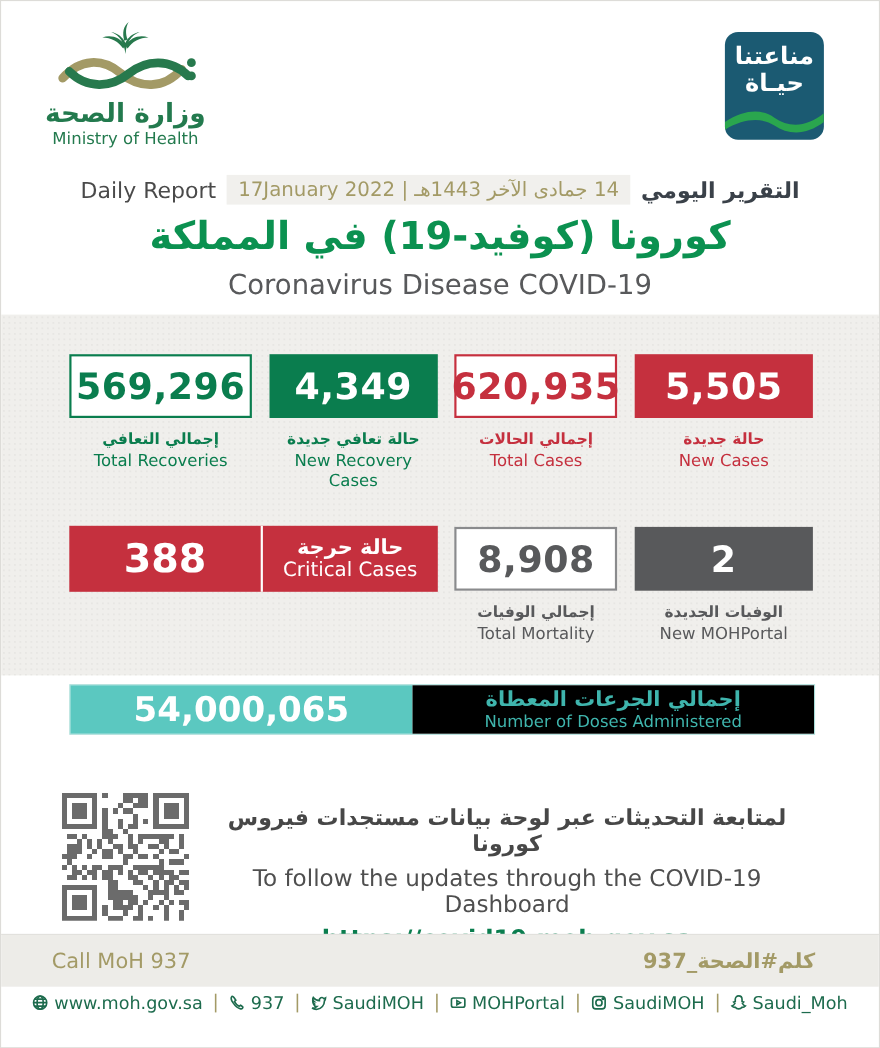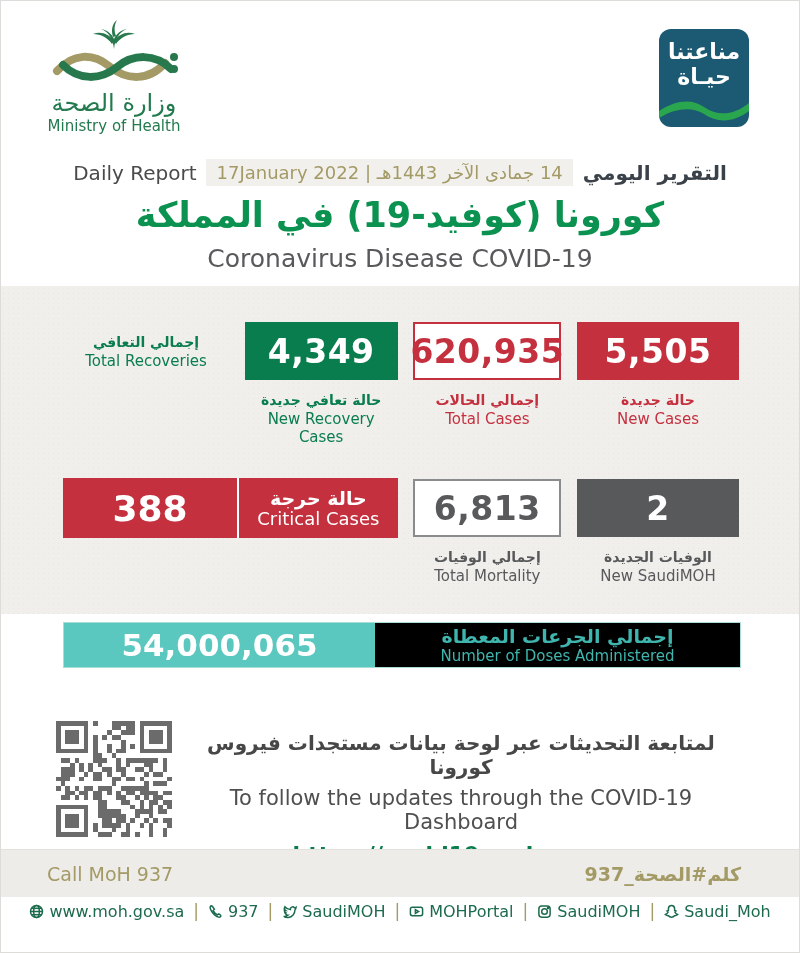--- a/index.html
+++ b/index.html
@@ -22,21 +22,21 @@
     position:relative;
     width:800px;height:953px;
     background:#fff;
     border:1px solid #dddcd8;
     overflow:hidden;
   }
 
   
   .logo-block{position:absolute;top:18px;left:28px;width:170px;text-align:center;}
   .logo-art{width:150px;height:72px;margin:0 auto;display:block;}
-  .logo-ar{color:#237a4e;font-size:24px;font-weight:400;line-height:1.05;direction:rtl;}
+  .logo-ar{color:#237a4e;font-size:24px;font-weight:700;line-height:1.05;direction:rtl;}
   .logo-en{color:#237a4e;font-size:15px;margin-top:1px;}
 
   .badge{
     position:absolute;top:28px;right:50px;width:90px;height:98px;
     background:var(--badge);border-radius:12px;overflow:hidden;
     display:flex;flex-direction:column;align-items:center;justify-content:flex-start;
     padding-top:10px;
   }
   .badge .b1,.badge .b2{color:#fff;font-weight:700;direction:rtl;line-height:1.15;}
   .badge .b1{font-size:22px;}
@@ -191,20 +191,21 @@
     <span class="daily-ar">التقرير اليومي</span>
   </div>
 
   <div class="title-ar">كورونا (كوفيد-19) في المملكة</div>
   <div class="title-en">Coronavirus Disease COVID-19</div>
 
   <div class="stats-band">
 
     <div class="cards-grid">
       <div class="card">
+        <div class="numbox outline green">569,296</div>
         <div class="lbl ar green">إجمالي التعافي</div>
         <div class="lbl en green">Total Recoveries</div>
       </div>
       <div class="card">
         <div class="numbox solid green">4,349</div>
         <div class="lbl ar green">حالة تعافي جديدة</div>
         <div class="lbl en green">New Recovery Cases</div>
       </div>
       <div class="card">
         <div class="numbox outline red">620,935</div>
@@ -221,28 +222,28 @@
     <div class="cards-grid row2">
       <div class="merged">
         <div class="merged-num">388</div>
         <div class="merged-divider"></div>
         <div class="merged-label">
           <div class="m-ar">حالة حرجة</div>
           <div class="m-en">Critical Cases</div>
         </div>
       </div>
       <div class="card col34">
-        <div class="numbox outline gray">6,813</div>
+        <div class="numbox outline gray">8,908</div>
         <div class="lbl ar gray">إجمالي الوفيات</div>
         <div class="lbl en gray">Total Mortality</div>
       </div>
       <div class="card col34">
         <div class="numbox solid gray">2</div>
         <div class="lbl ar gray">الوفيات الجديدة</div>
-        <div class="lbl en gray">New SaudiMOH</div>
+        <div class="lbl en gray">New MOHPortal</div>
       </div>
     </div>
 
   </div>
 
   <div class="doses-bar">
     <div class="doses-value">54,000,065</div>
     <div class="doses-label">
       <div class="d-ar">إجمالي الجرعات المعطاة</div>
       <div class="d-en">Number of Doses Administered</div>

